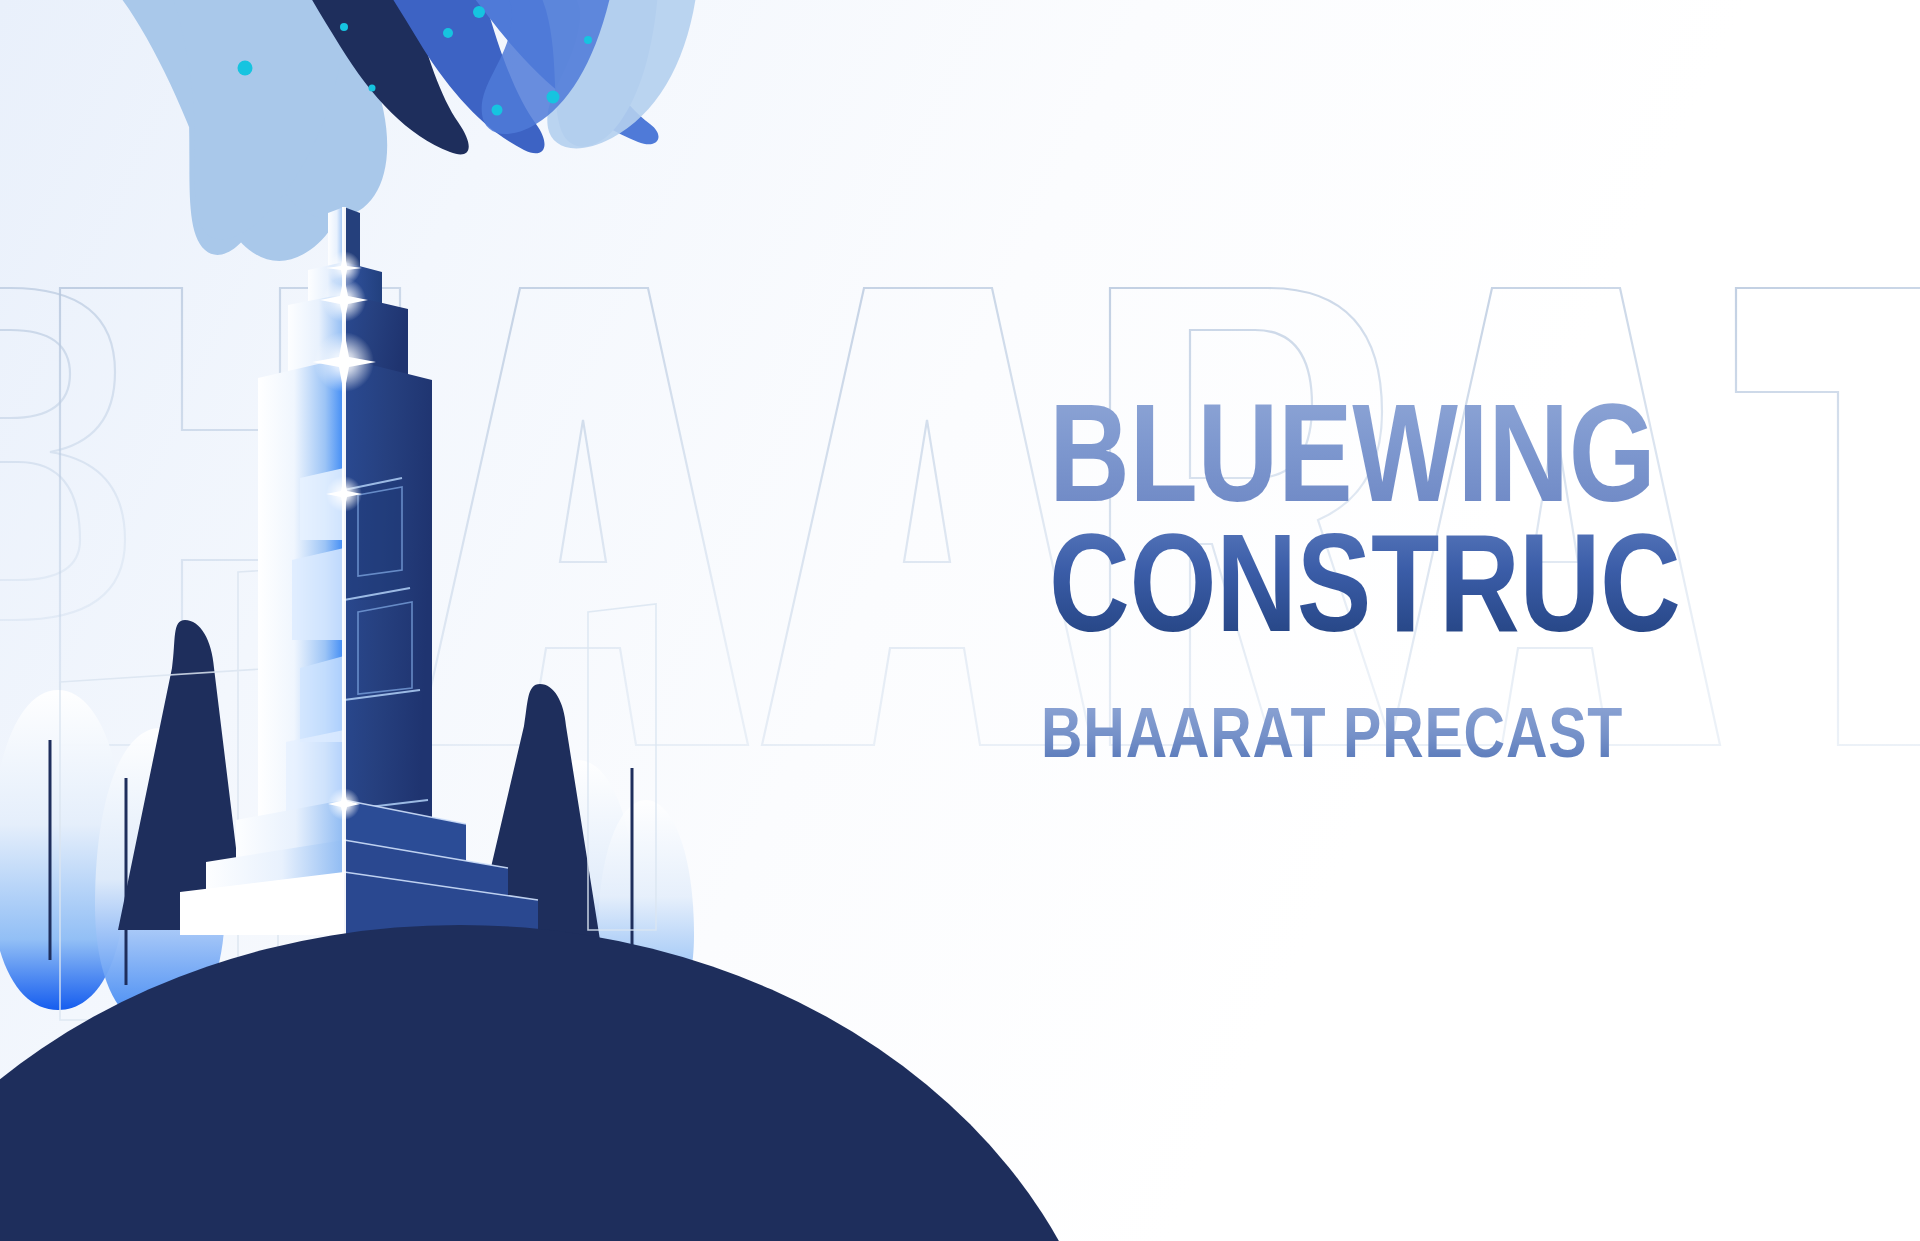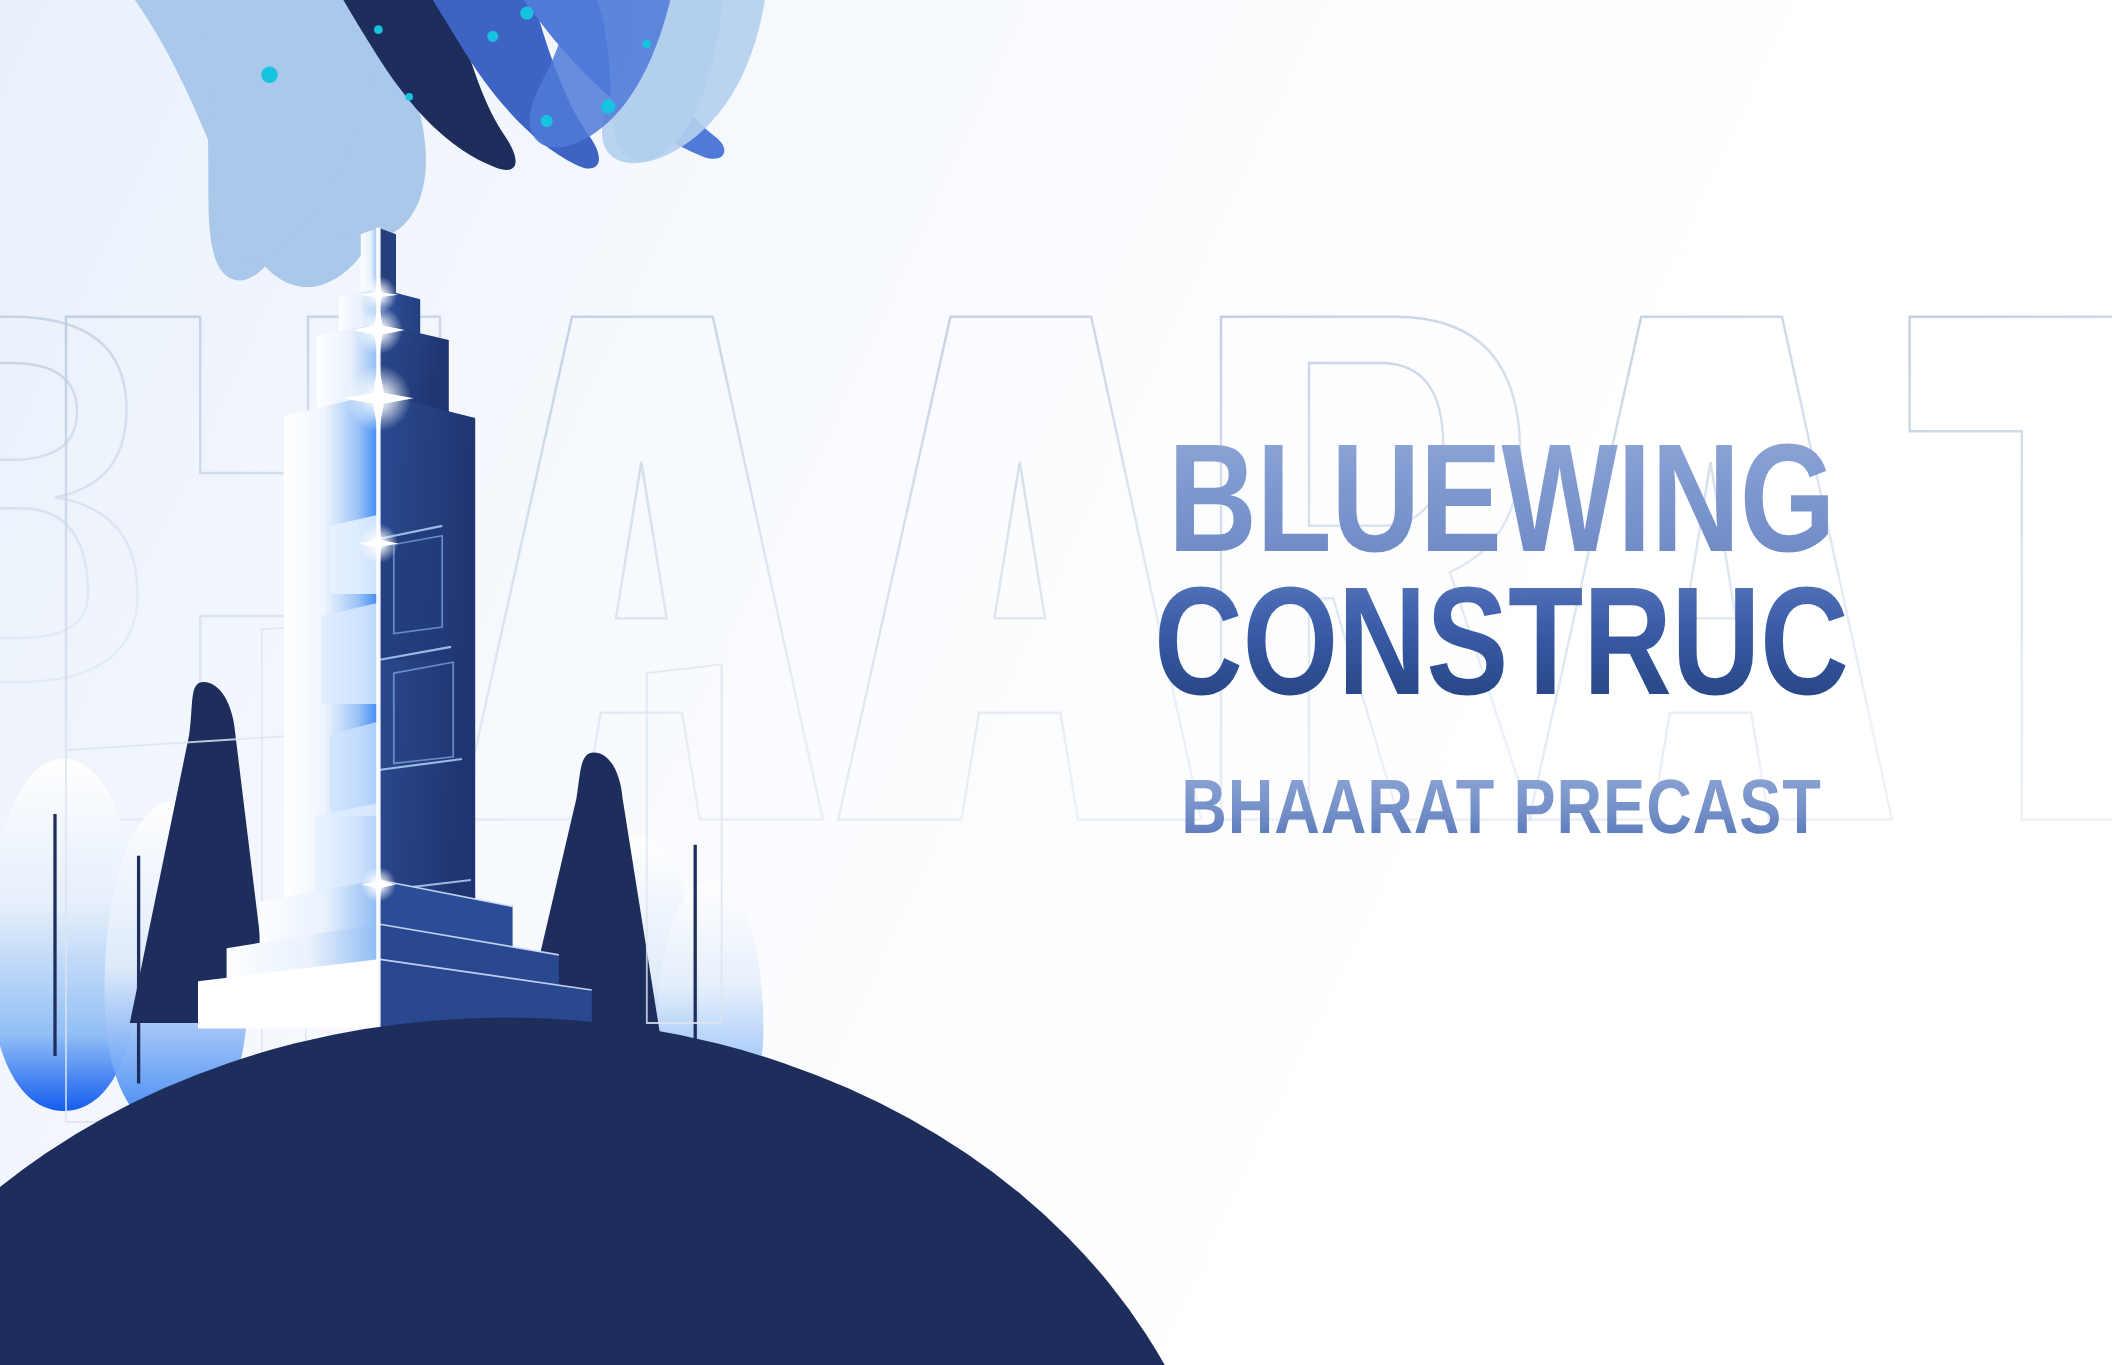--- a/index.html
+++ b/index.html
@@ -16,21 +16,21 @@
     background:linear-gradient(115deg,#e9f0fb 0%,#f3f7fd 22%,#fbfcfe 46%,#ffffff 70%,#ffffff 100%);
   }
   .layer{ position:absolute; inset:0; width:1920px; height:1241px; }
   svg.layer{ display:block; }
 
   
   #textblock{
     position:absolute;
     left:970px; top:385px;
     width:790px;
-    text-align:center;
+    text-align:left;
     z-index:40;
   }
   .ttl{
     font-family:"Liberation Sans Narrow","Liberation Sans", sans-serif;
     font-weight:bold;
     letter-spacing:-0.5px;
     line-height:0.97;
     text-transform:uppercase;
     -webkit-background-clip:text;
     background-clip:text;

